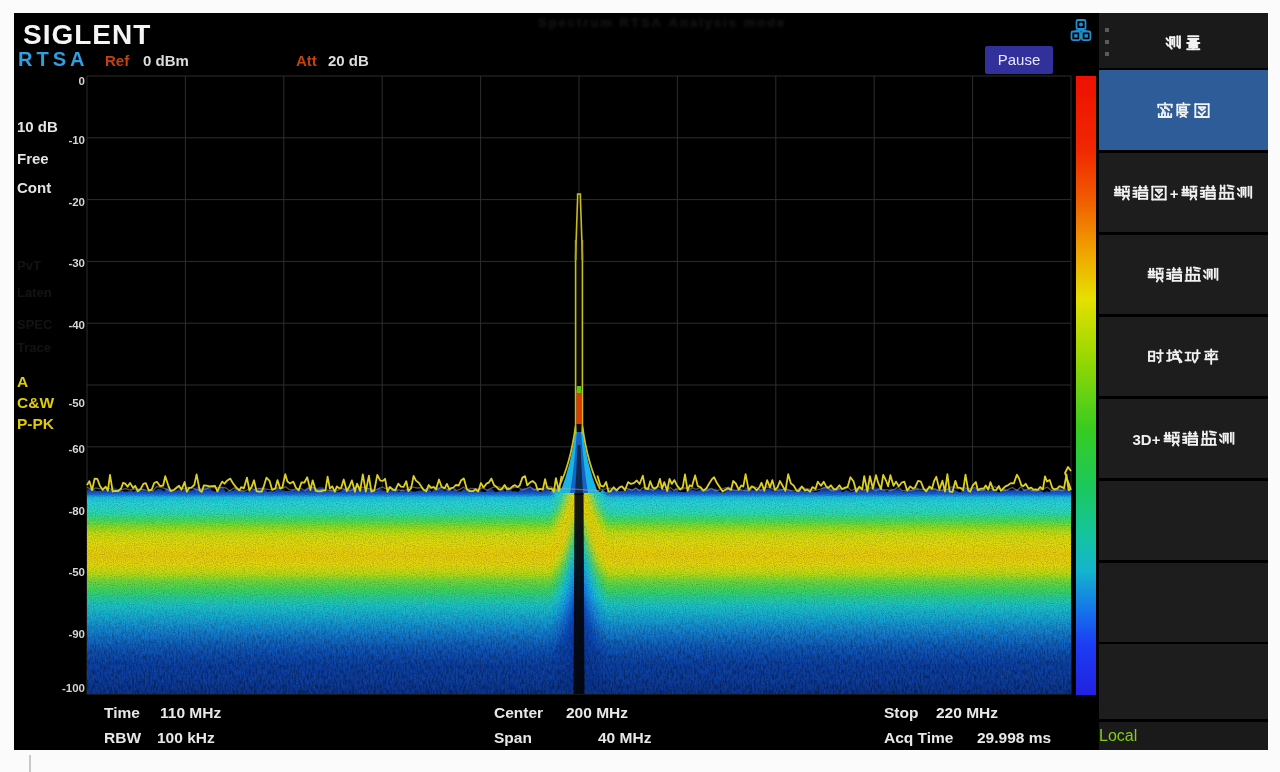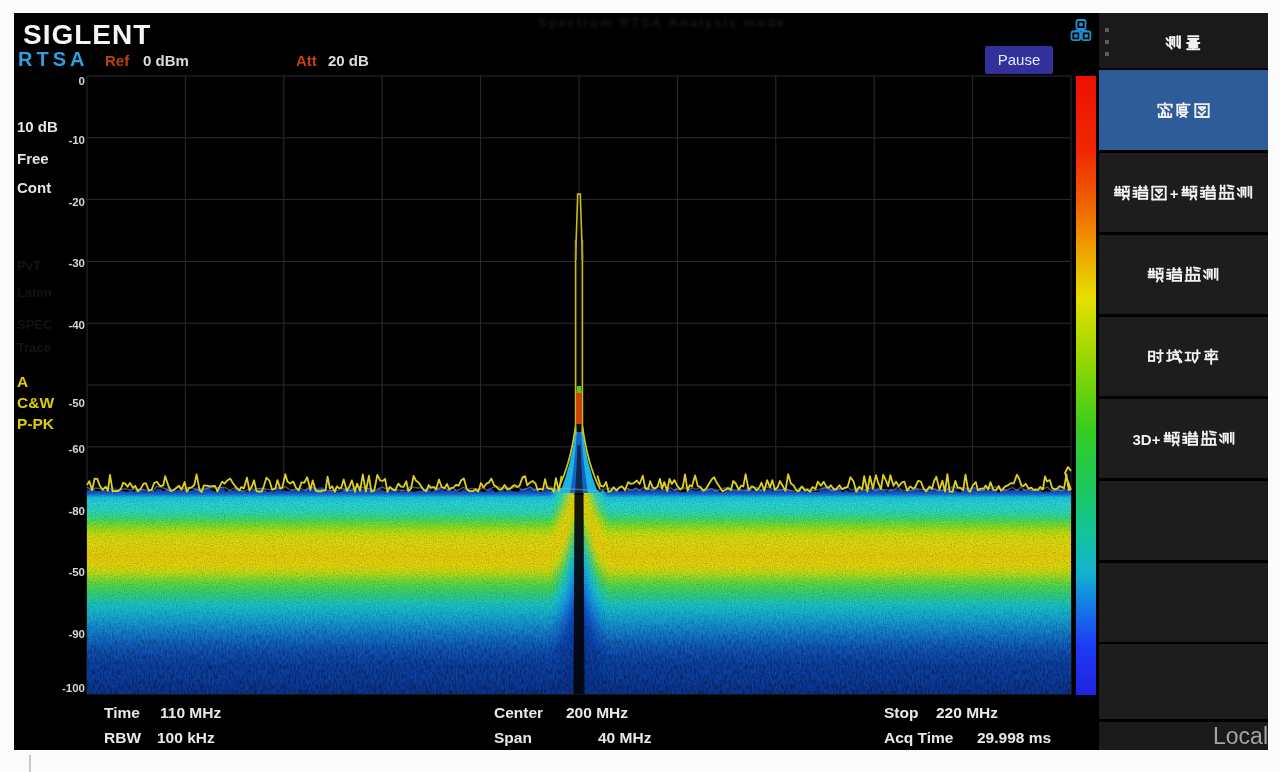--- a/index.html
+++ b/index.html
@@ -12,21 +12,21 @@
 .hlbl { color:#c2410c; font-size:15px; font-weight:bold; top:52px; }
 .hval { color:#dcdcdc; font-size:15px; top:52px; }
 #pause { position:absolute; left:985px; top:45.5px; width:68px; height:28.5px; background:#32319c; border-radius:2px; color:#e6e6ff; font-size:15px; text-align:center; line-height:28px; }
 .dbl { position:absolute; right:1195px; width:80px; text-align:right; color:#d4d4d4; font-size:11.5px; font-weight:bold; height:14px; line-height:14px; }
 .llbl { left:17px; color:#e4e4e4; font-size:15px; }
 .flbl { left:17px; color:#ffffff; opacity:0.07; font-size:13px; }
 .ylbl { left:17px; color:#e0cc00; font-size:15.5px; font-weight:bold; }
 .sbtn { position:absolute; left:1099px; width:169px; background:#1d1d1d; }
 .sbtn.hdr { background:#1a1a1a; }
 .sbtn.active { background:#2d5c98; }
-.sbtn.local { background:#1a1a1a; color:#a3a3a3; font-size:23px; text-align:right; line-height:28px; }
+.sbtn.local { background:#1a1a1a; color:#84cc16; font-size:16px; text-align:left; line-height:28px; }
 .dots { position:absolute; left:1105px; width:4px; height:4px; background:#5a5a5a; }
 .botlbl { color:#e8e8e8; font-size:15.5px; line-height:18px; }
 #bline { position:absolute; left:29px; top:755px; width:1.5px; height:17px; background:#c9c9c9; }
 </style></head>
 <body>
 <div id="page">
 <div id="screen"></div>
 <div class="t" id="logo">SIGLENT</div>
 <div class="t" id="hdrfaint">Spectrum&nbsp;RTSA&nbsp;Analysis&nbsp;mode</div>
 <div class="t" id="rtsa">RTSA</div>

